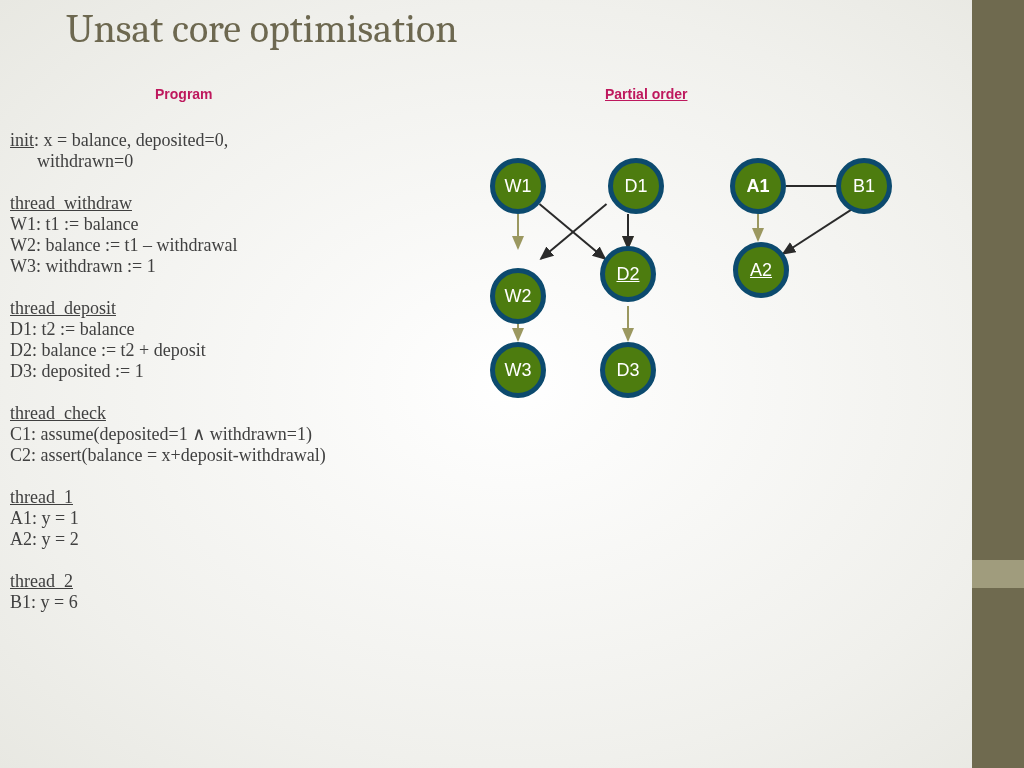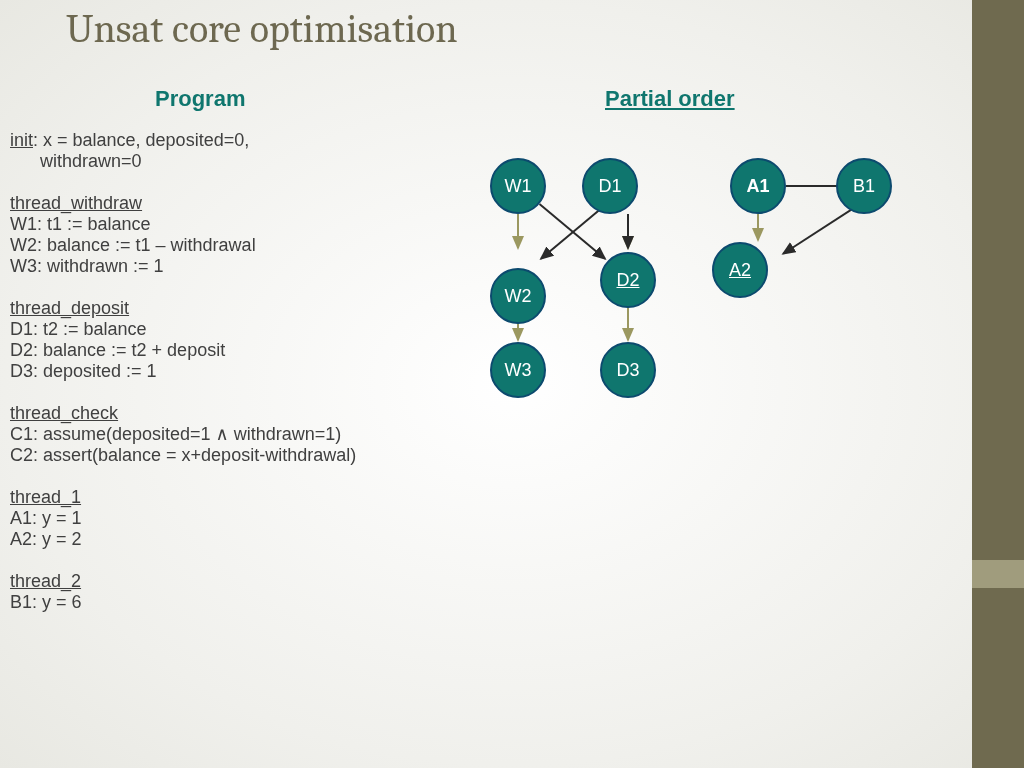--- a/index.html
+++ b/index.html
@@ -31,51 +31,51 @@
     position: absolute;
     left: 66px;
     top: 6px;
     font-family: Cambria, Georgia, serif;
     font-size: 40px;
     color: #6d6850;
     font-weight: 400;
   }
   .col-heading {
     position: absolute;
-    font-size: 22px;
+    font-size: 14px;
     font-weight: 700;
-    color: #0f766e;
+    color: #be185d;
   }
   .program-col { left: 155px; top: 86px; }
   .partial-col { left: 605px; top: 86px; text-decoration: underline; }
   .code {
     position: absolute;
     left: 10px;
     top: 130px;
-    font-family: Liberation Sans, sans-serif;
+    font-family: Liberation Serif, serif;
     font-size: 18px;
     line-height: 21px;
     color: #404040;
     white-space: pre;
   }
   .code .u { text-decoration: underline; }
   .graph {
     position: absolute;
     left: 460px;
     top: 140px;
     width: 500px;
     height: 300px;
   }
   .node {
     position: absolute;
     width: 56px;
     height: 56px;
     border-radius: 50%;
-    background: #0f766e;
-    border: 2px solid #0c4a6e;
+    background: #4d7c0f;
+    border: 5px solid #0c4a6e;
     color: #ffffff;
     font-size: 18px;
     display: flex;
     align-items: center;
     justify-content: center;
     z-index: 2;
   }
   svg.edges {
     position: absolute;
     left: 0; top: 0;
@@ -136,22 +136,22 @@
         <line x1="298" y1="74" x2="298" y2="100" stroke="#9b9860" stroke-width="2" marker-end="url(#ah-olive)"></line>
         <line x1="326" y1="46" x2="398" y2="46" stroke="#2a2a2a" stroke-width="2" marker-end="url(#ah-dark)"></line>
         <line x1="79.47815236426746" y1="63.96354561375097" x2="144.98769389542773" y2="118.75334398526681" stroke="#2a2a2a" stroke-width="2" marker-end="url(#ah-dark)"></line>
         <line x1="146.52184763573254" y1="63.96354561375097" x2="81.01230610457229" y2="118.75334398526681" stroke="#2a2a2a" stroke-width="2" marker-end="url(#ah-dark)"></line>
         <line x1="168" y1="74" x2="168" y2="108" stroke="#2a2a2a" stroke-width="2" marker-end="url(#ah-dark)"></line>
         <line x1="404.4823332820962" y1="61.19603080233784" x2="323.1975000548969" y2="113.7185384260666" stroke="#2a2a2a" stroke-width="2" marker-end="url(#ah-dark)"></line>
       </g>
   </svg>
   <div id="node-layer">
       <div class="node" style="left: 30px; top: 18px;">W1</div>
-      <div class="node" style="left: 122px; top: 18px;">D1</div>
+      <div class="node" style="left: 148px; top: 18px;">D1</div>
       <div class="node" style="left: 270px; top: 18px; font-weight: bold;">A1</div>
       <div class="node" style="left: 376px; top: 18px;">B1</div>
       <div class="node" style="left: 30px; top: 128px;">W2</div>
-      <div class="node" style="left: 140px; top: 112px; text-decoration: underline;">D2</div>
-      <div class="node" style="left: 252px; top: 102px; text-decoration: underline;">A2</div>
+      <div class="node" style="left: 140px; top: 106px; text-decoration: underline;">D2</div>
+      <div class="node" style="left: 273px; top: 102px; text-decoration: underline;">A2</div>
       <div class="node" style="left: 30px; top: 202px;">W3</div>
       <div class="node" style="left: 140px; top: 202px;">D3</div>
     </div>
 </div>
 
 </body></html>

